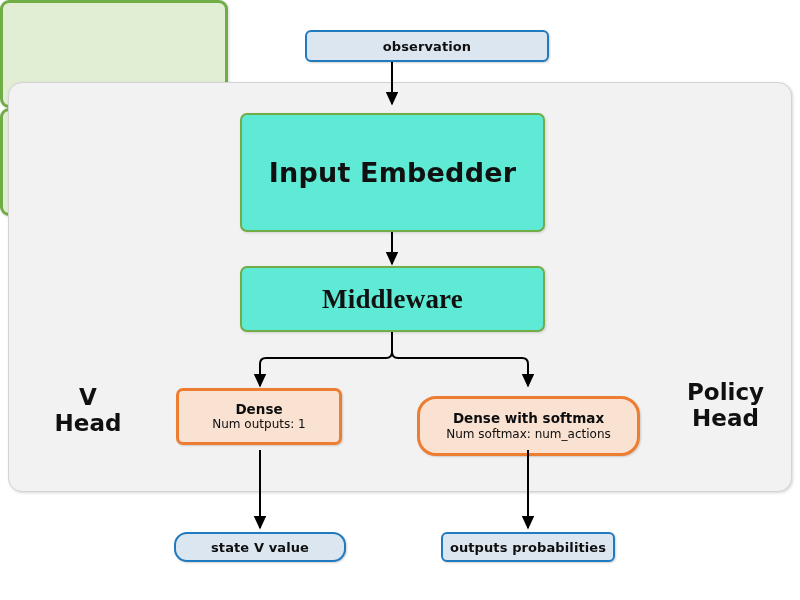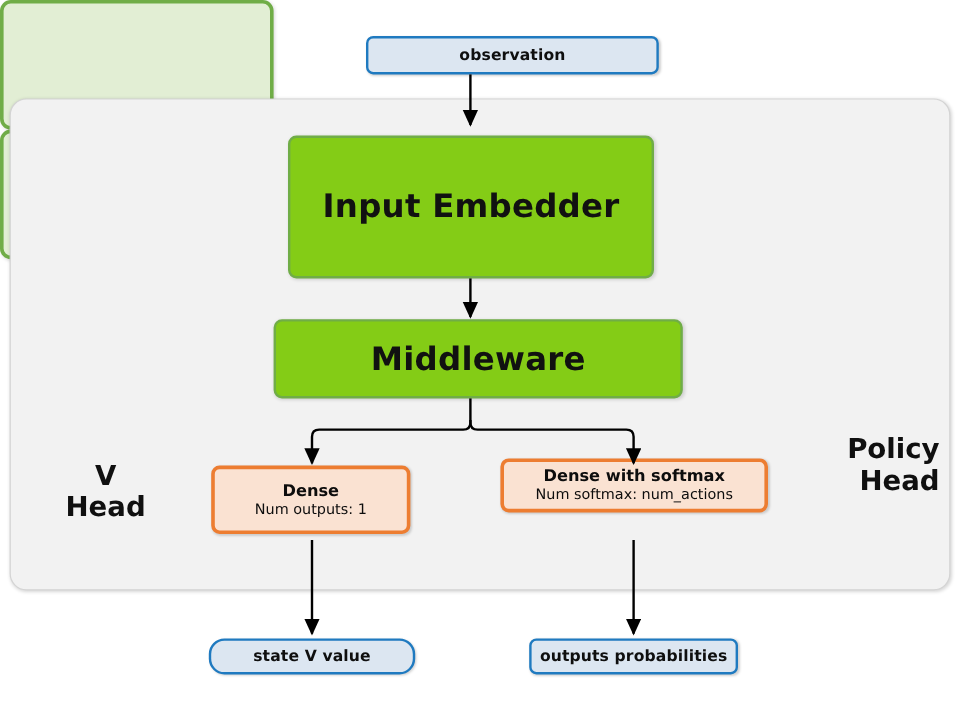--- a/index.html
+++ b/index.html
@@ -61,21 +61,21 @@
   }
   .io-box .node-title {
     font-size: 13px;
     font-weight: bold;
     color: #0f0f0f;
     letter-spacing: 0.1px;
   }
 
   
   .module-box {
-    background: #84cc16;
+    background: #5eead4;
     border: 2px solid #70ad47;
     border-radius: 7px;
     box-shadow: 1px 1px 3px rgba(0,0,0,0.14);
     text-align: center;
   }
   .module-box .node-title {
     font-size: 27px;
     font-weight: bold;
     color: #111111;
     letter-spacing: 0.2px;
@@ -131,21 +131,21 @@
 
   <div class="net-container" style="left:8px; top:82px; width:782px; height:408px;"></div>
 
   <div class="head-box" style="left:150px; top:366px; width:222px; height:102px;"></div>
 
   <div class="head-box" style="left:403px; top:366px; width:253px; height:102px;"></div>
 
   <div class="head-label" style="left:38px; top:385px; width:100px;">V
 Head</div>
 
-  <div class="head-label" style="left:668px; top:363px; width:115px;text-align:right;">Policy
+  <div class="head-label" style="left:668px; top:380px; width:115px;">Policy
 Head</div>
 
   <svg id="wires" viewBox="0 0 800 600" xmlns="http://www.w3.org/2000/svg">
     <defs>
       <marker id="arrowhead" markerWidth="9" markerHeight="9" refX="6.2" refY="3.2" orient="auto" markerUnits="strokeWidth">
         <path d="M0,0 L7,3.2 L0,6.4 z" fill="#000000"></path>
       </marker>
     </defs>
 
     <path d="M392,62 L392,104" stroke="#000000" stroke-width="2" fill="none" marker-end="url(#arrowhead)"></path>
@@ -164,30 +164,30 @@
   </svg>
 
   <div class="node io-box" style="left:285px; top:30px; width:244px; height:32px;margin-left:20px;">
     <span class="node-title">observation</span>
   </div>
 
   <div class="node module-box" style="left:240px; top:113px; width:305px; height:119px;">
     <span class="node-title">Input Embedder</span>
   </div>
 
-  <div class="node module-box" style="left:228px; top:266px; width:341px; height:66px;">
+  <div class="node module-box" style="left:240px; top:266px; width:305px; height:66px;font-family:Liberation Serif, serif;">
     <span class="node-title">Middleware</span>
   </div>
 
   <div class="node layer-box" style="left:176px; top:388px; width:166px; height:57px;">
     <span class="node-title">Dense</span>
     <span class="node-sub">Num outputs: 1</span>
   </div>
 
-  <div class="node layer-box" style="left:417px; top:382px; width:223px; height:45px;">
+  <div class="node layer-box" style="left:417px; top:396px; width:223px; height:60px;border-radius:19px;">
     <span class="node-title">Dense with softmax</span>
     <span class="node-sub">Num softmax: num_actions</span>
   </div>
 
   <div class="node io-box" style="left:174px; top:532px; width:172px; height:30px;border-radius:13px;">
     <span class="node-title">state V value</span>
   </div>
 
   <div class="node io-box" style="left:441px; top:532px; width:174px; height:30px;">
     <span class="node-title">outputs probabilities</span>

